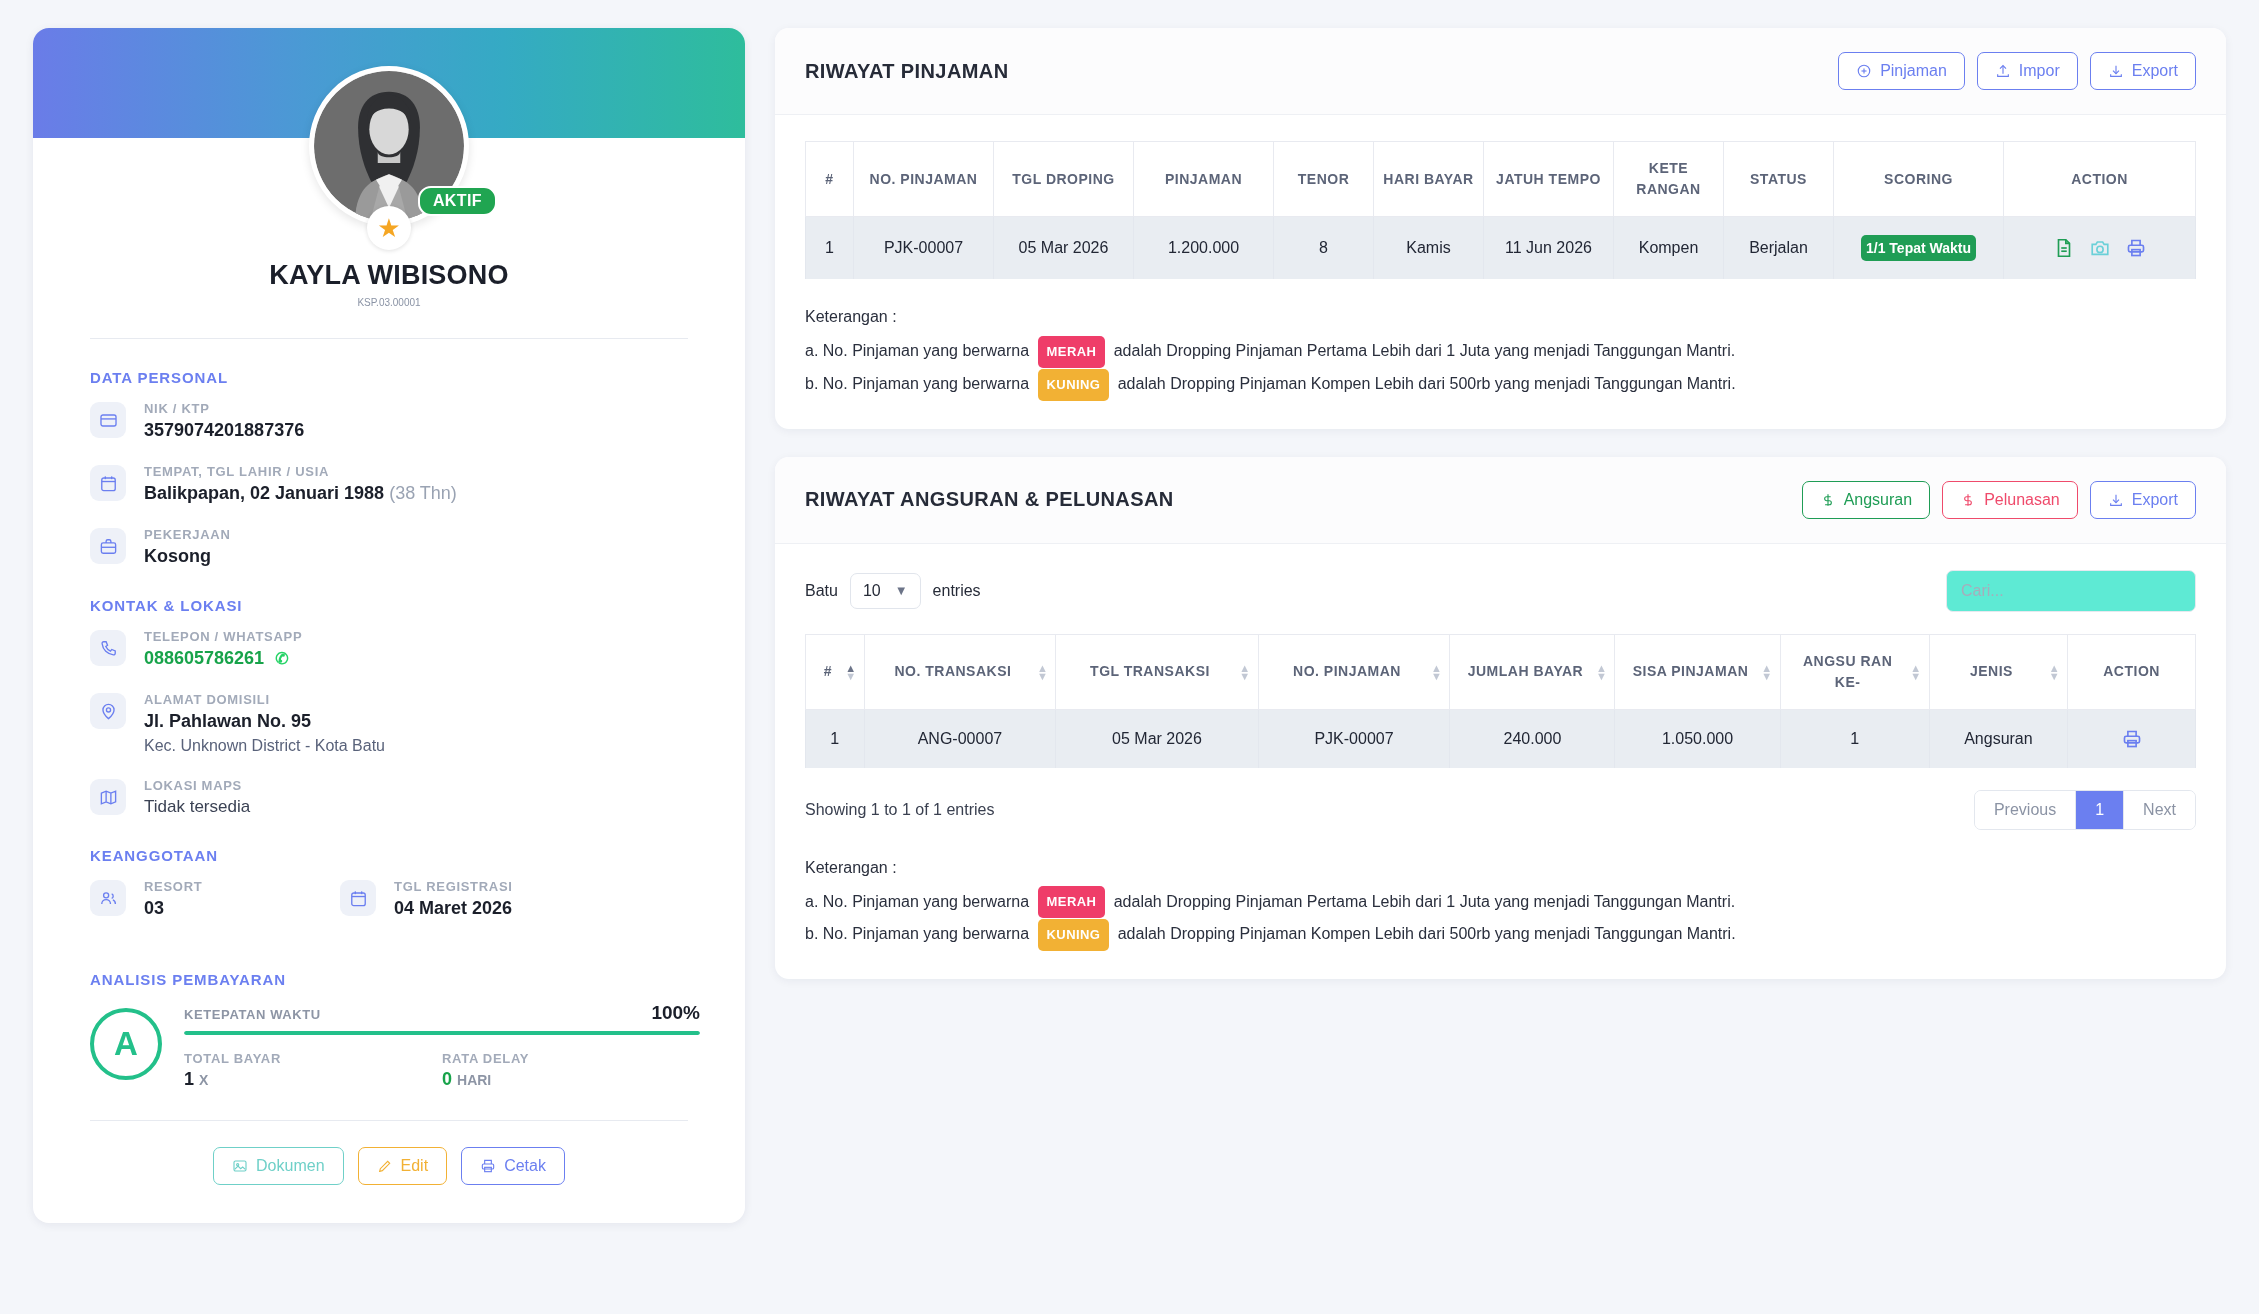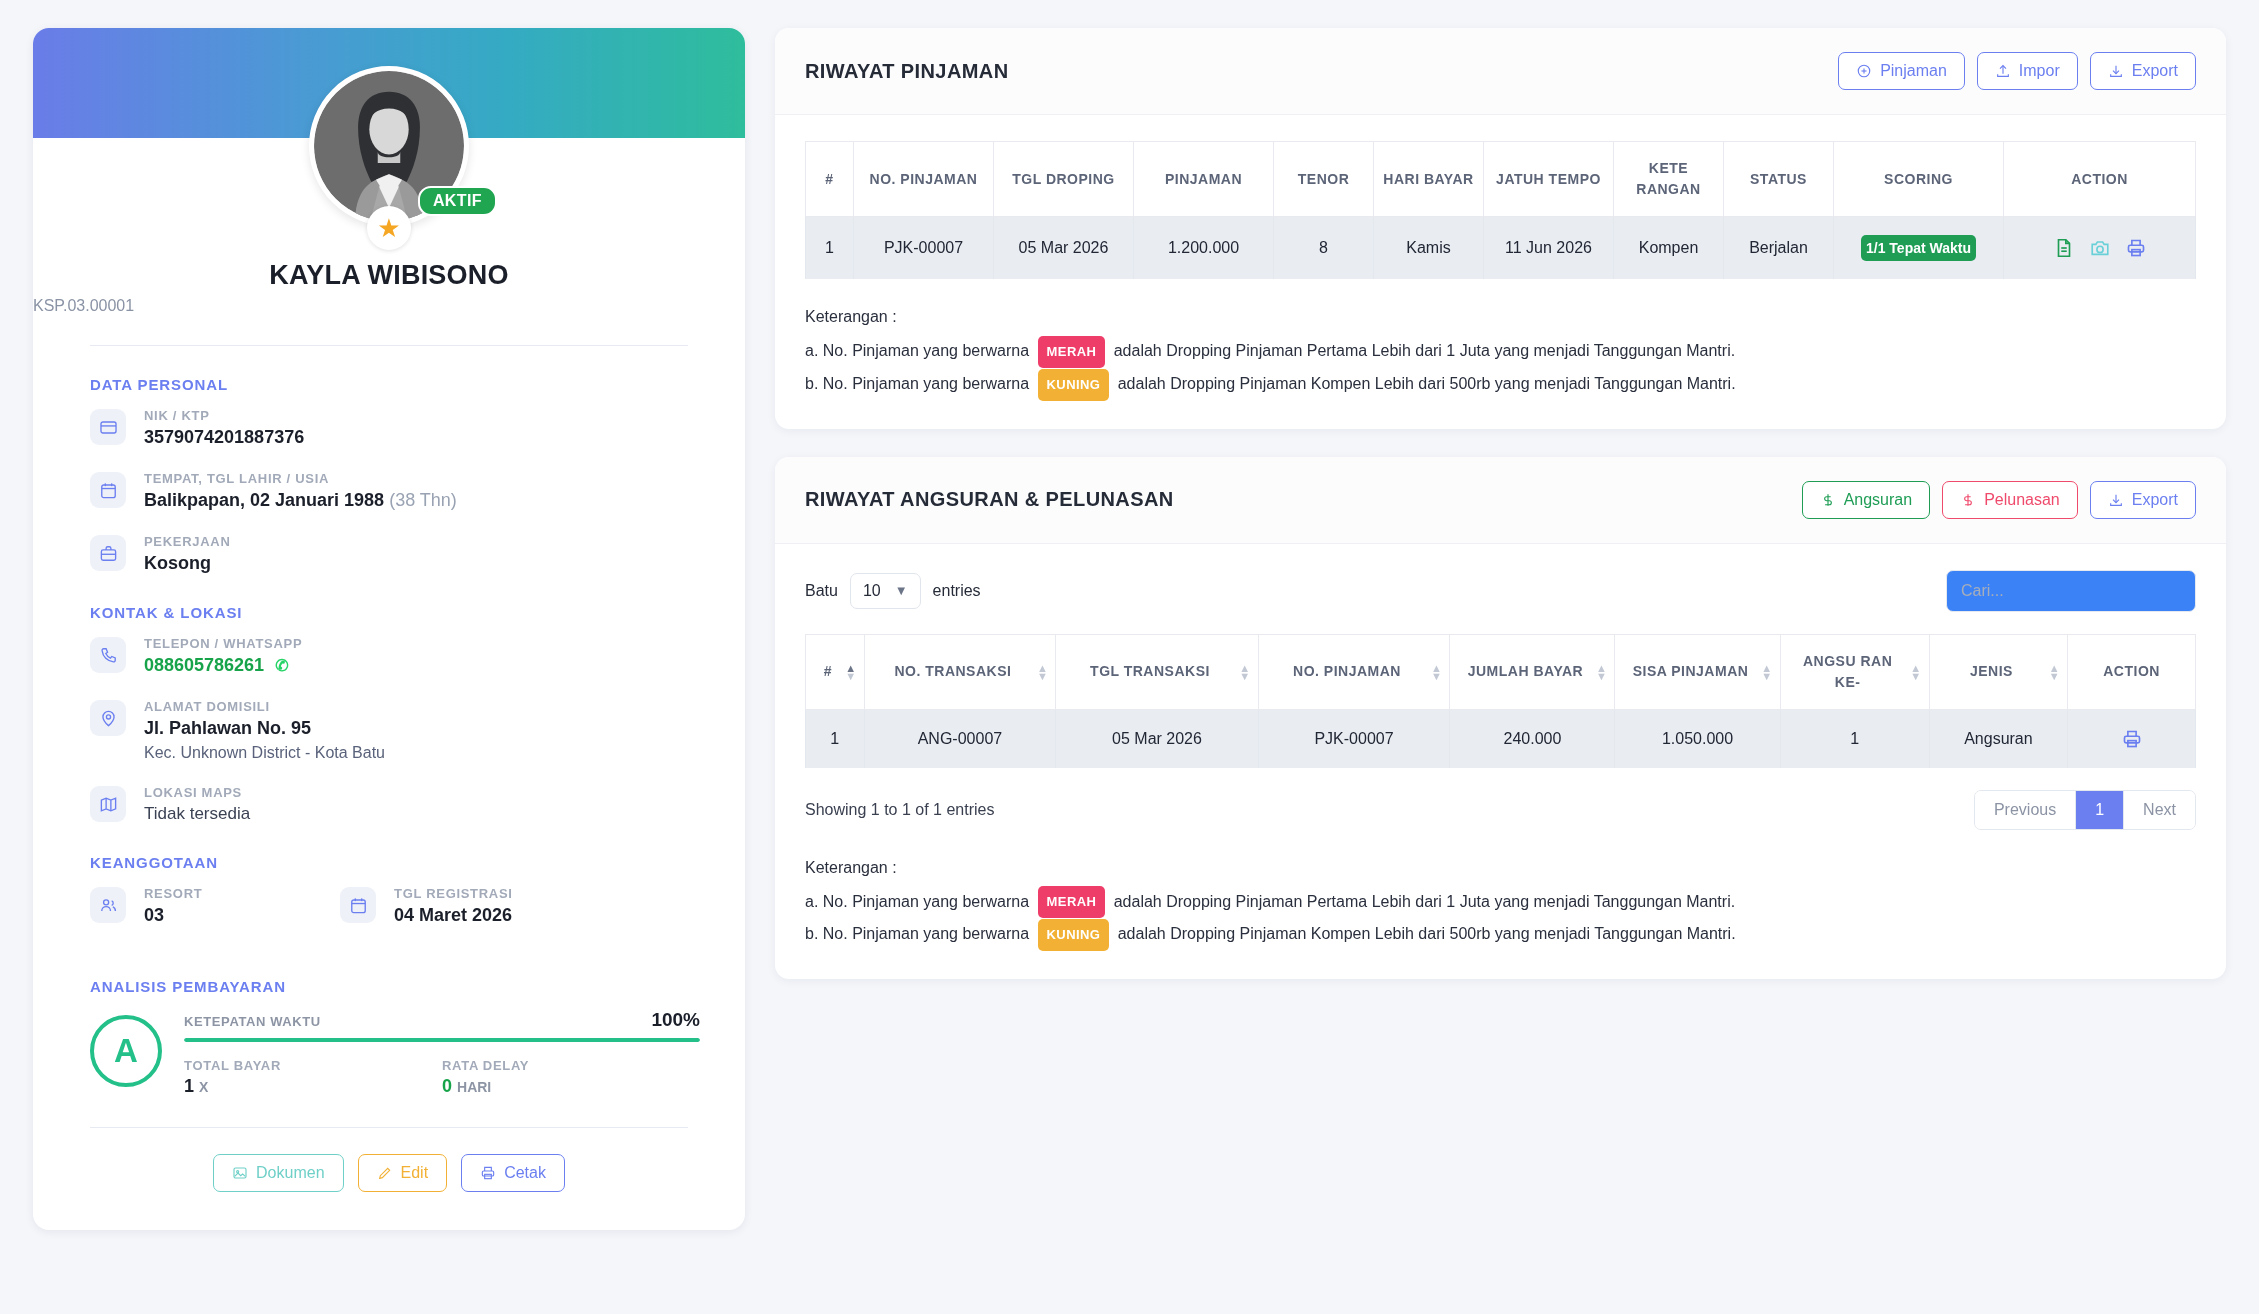--- a/index.html
+++ b/index.html
@@ -43,21 +43,21 @@
     top: 140px;
     width: 44px; height: 44px; border-radius: 50%;
     background: #fff; display: flex; align-items: center; justify-content: center;
     box-shadow: 0 1px 4px rgba(0,0,0,.12);
     font-size: 26px; color: #f5a623; line-height: 1;
   }
   .person-name {
     text-align: center; margin-top: 34px;
     font-size: 27px; font-weight: 700; letter-spacing: .2px; color: #1b1f2a;
   }
-  .person-code { margin-top: 6px; font-size: 16px; color: #8a93a5; }
+  .person-code { text-align: center; margin-top: 6px; font-size: 10px; color: #8a93a5; }
   .divider { height: 1px; background: #e7eaf0; margin: 30px 57px 0; }
 
   .section-title {
     color: #6b7ff0; font-size: 15px; font-weight: 700; letter-spacing: .9px;
     margin: 30px 0 14px 57px;
   }
   .field { display: flex; gap: 18px; margin: 0 0 22px 57px; align-items: flex-start; }
   .fic {
     width: 36px; height: 36px; flex: 0 0 36px; border-radius: 9px;
     background: #eef1f8; display: flex; align-items: center; justify-content: center;
@@ -166,21 +166,21 @@
   .dt-top { display: flex; align-items: center; justify-content: space-between; margin-bottom: 22px; }
   .dt-show { display: flex; align-items: center; gap: 12px; font-size: 16px; color: #262b38; }
   .dt-select {
     display: inline-flex; align-items: center; gap: 14px;
     border: 1px solid #e1e5ec; border-radius: 7px; padding: 8px 12px;
     font-size: 16px; color: #262b38; background: #fff; cursor: pointer;
   }
   .dt-select .chev { font-size: 13px; color: #6c7488; }
   .dt-search {
     width: 250px; border: 1px solid #e6e9ef; border-radius: 7px;
-    padding: 11px 14px; font-size: 16px; color: #262b38; outline: none; background: #3b82f6;
+    padding: 11px 14px; font-size: 16px; color: #262b38; outline: none; background: #5eead4;
   }
   .dt-search::placeholder { color: #a6adbb; }
 
   th.sortable { position: relative; padding-right: 22px; }
   .sorter { position: absolute; right: 7px; top: 50%; transform: translateY(-50%); line-height: .75; color: #c2c8d4; font-size: 11px; }
   .sorter .up.on, .sorter .dn.on { color: #6c7488; }
   .sorter span { display: block; }
 
   .dt-bottom { display: flex; align-items: center; justify-content: space-between; margin-top: 22px; }
   .dt-info { font-size: 16px; color: #3a4050; }

